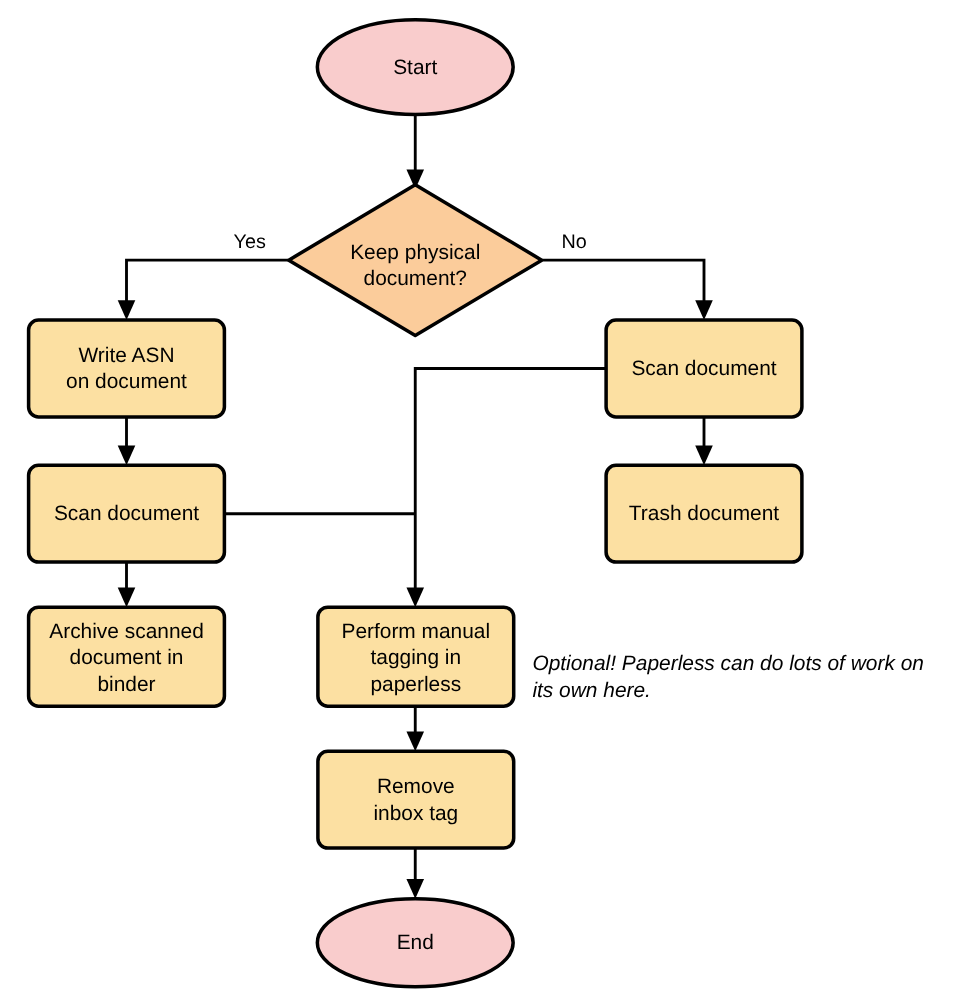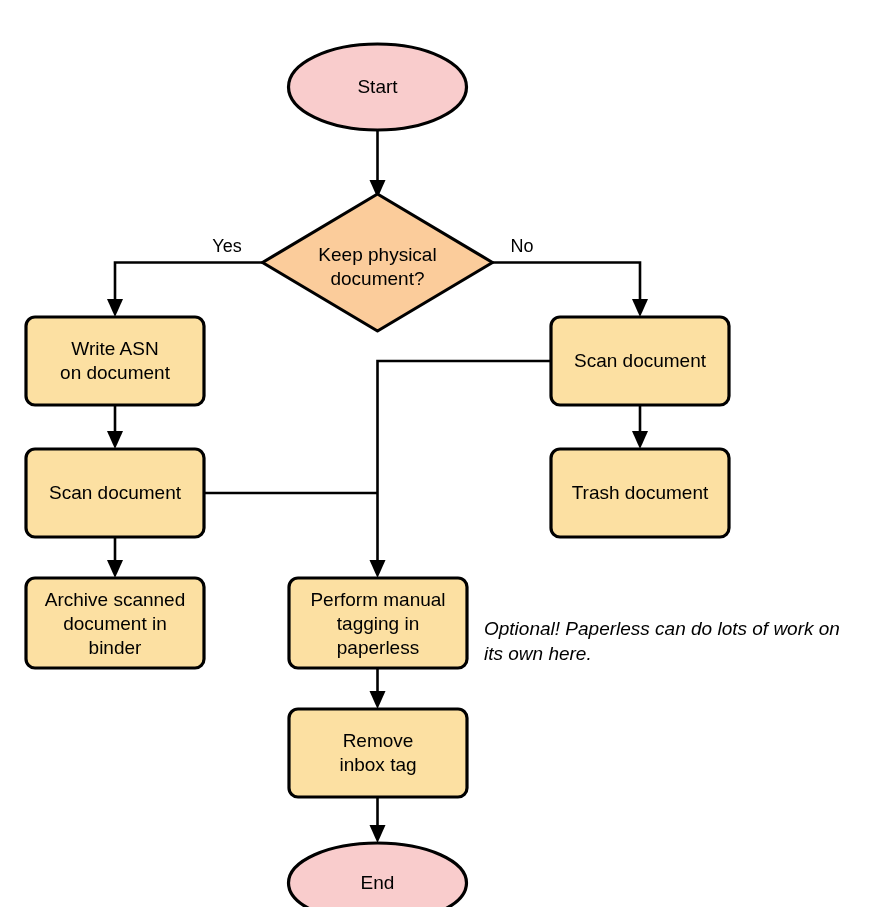--- a/index.html
+++ b/index.html
@@ -10,21 +10,20 @@
   body {
     width: 888px;
     height: 907px;
     font-family: "Liberation Sans", sans-serif;
     overflow: hidden;
   }
   #flowchart-root {
     position: relative;
     width: 888px;
     height: 790px;
-    margin-top: 26px;
   }
   svg.flow-canvas {
     display: block;
     width: 888px;
     height: 907px;
   }
   .node-shape {
     stroke: #000000;
     stroke-width: 3.2;
     stroke-linejoin: round;

